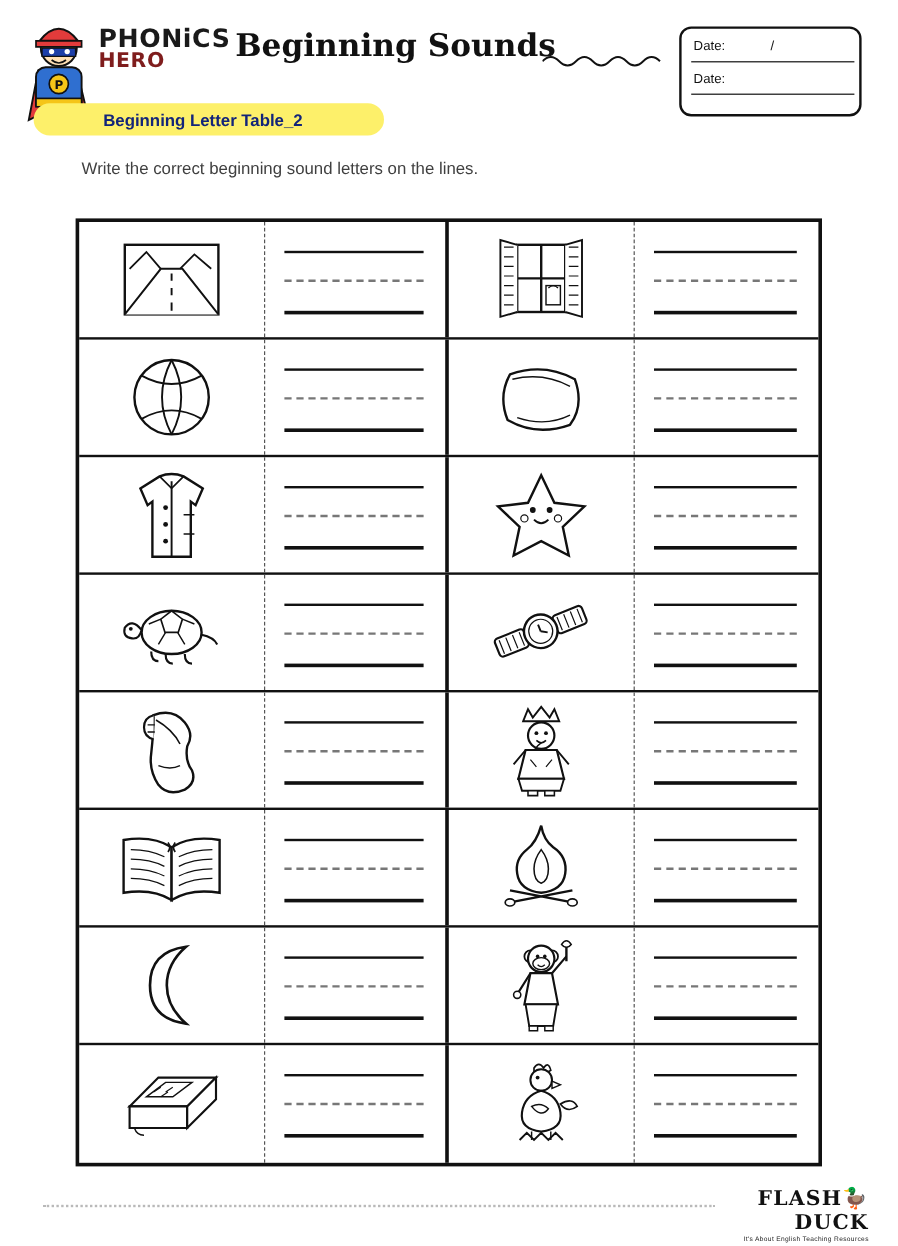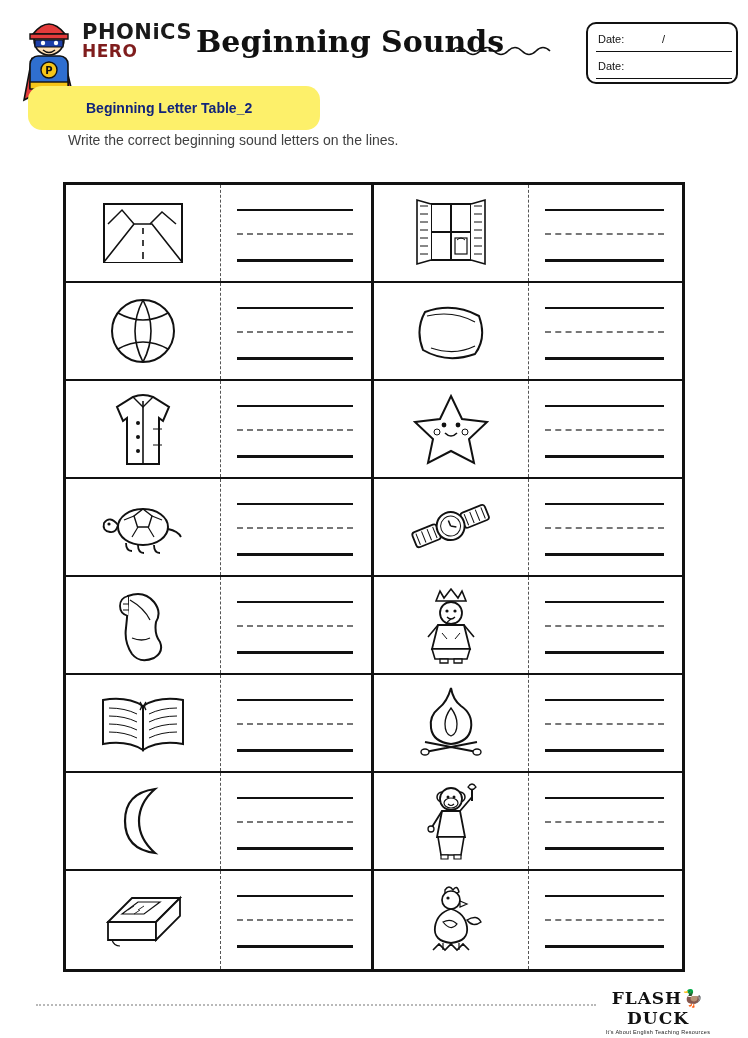--- a/index.html
+++ b/index.html
@@ -54,43 +54,42 @@
     letter-spacing: 0.5px;
     color: #7f1d1d;
   }
 
   .title {
     position: absolute;
     left: 196px;
     top: 24px;
     font-family: "DejaVu Serif", serif;
     font-weight: bold;
-    font-size: 30px;
+    font-size: 26px;
     color: #111111;
     white-space: nowrap;
   }
 
   .squiggle {
     position: absolute;
     left: 452px;
     top: 44px;
     width: 110px;
     height: 14px;
   }
 
   .datebox {
     position: absolute;
     left: 566px;
     top: 22px;
     width: 152px;
-    height: 62px;
+    height: 75px;
     border: 2px solid #111111;
     border-radius: 10px;
     box-sizing: border-box;
-    margin-left: 20px;
   }
   .datebox-row {
     position: absolute;
     left: 10px;
     font-size: 11px;
     color: #111111;
     font-family: "Liberation Sans", sans-serif;
   }
   .datebox-row.r1 { top: 9px; }
   .datebox-row.r2 { top: 36px; }
@@ -108,21 +107,21 @@
     height: 0;
     border-top: 1px solid #111111;
   }
   .datebox-rule.l1 { top: 27px; }
   .datebox-rule.l2 { top: 54px; }
 
   .subtitle-pill {
     position: absolute;
     left: 28px;
     top: 86px;
-    height: 44px;
+    height: 27px;
     min-width: 292px;
     background: #fdf06a;
     border-radius: 14px;
     display: flex;
     align-items: center;
     padding: 0 18px 0 58px;
     box-sizing: border-box;
   }
   .subtitle-pill span {
     font-family: "Liberation Sans", sans-serif;
@@ -198,21 +197,21 @@
     top: 1004px;
     width: 560px;
     height: 0;
     border-top: 2px dotted #b9b9b9;
   }
   .footer-logo {
     position: absolute;
     right: 24px;
     top: 988px;
     width: 132px;
-    text-align: center;
+    text-align: right;
   }
   .fl-main {
     font-family: "DejaVu Serif", serif;
     font-size: 17px;
     letter-spacing: 1px;
     color: #111111;
     font-weight: bold;
   }
   .fl-main .red { color: #d42b2b; }
   .fl-sub {

